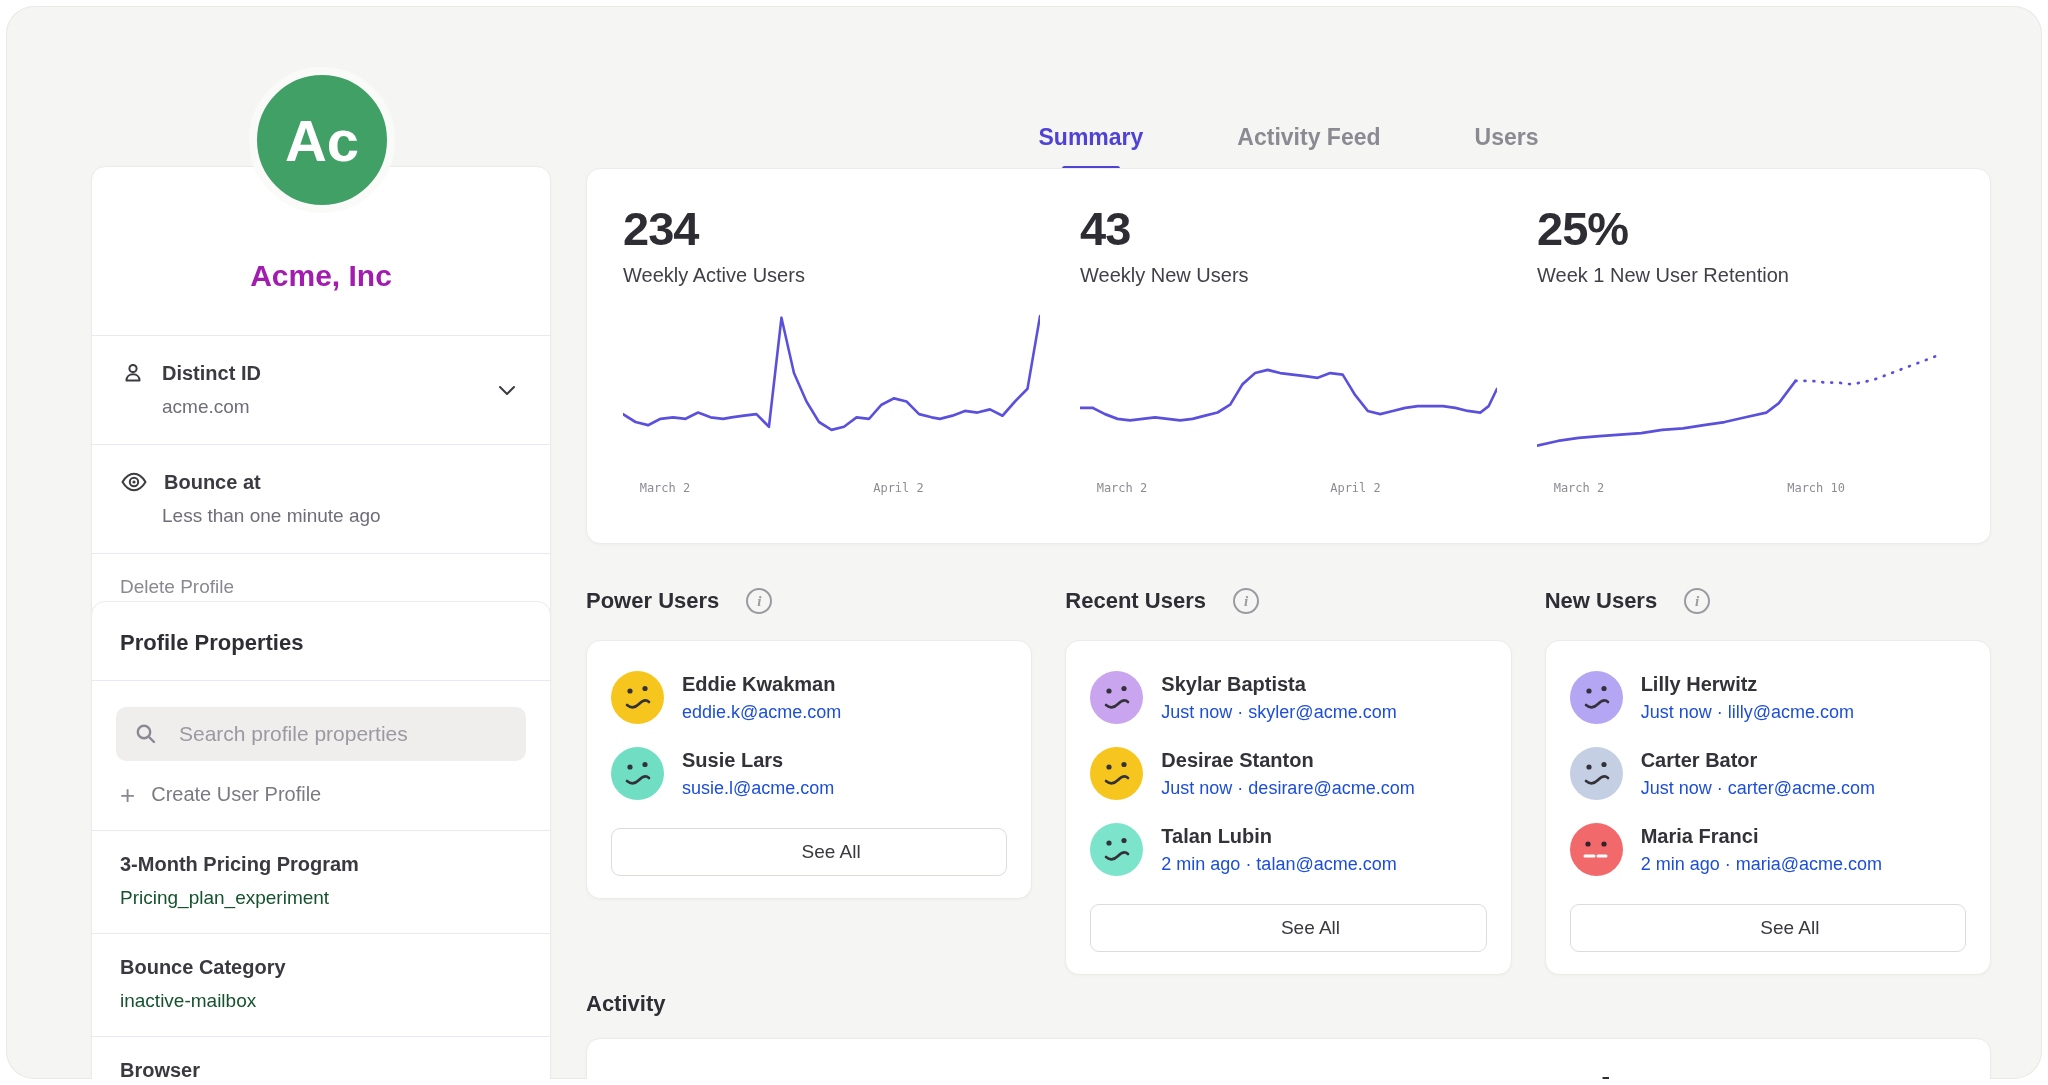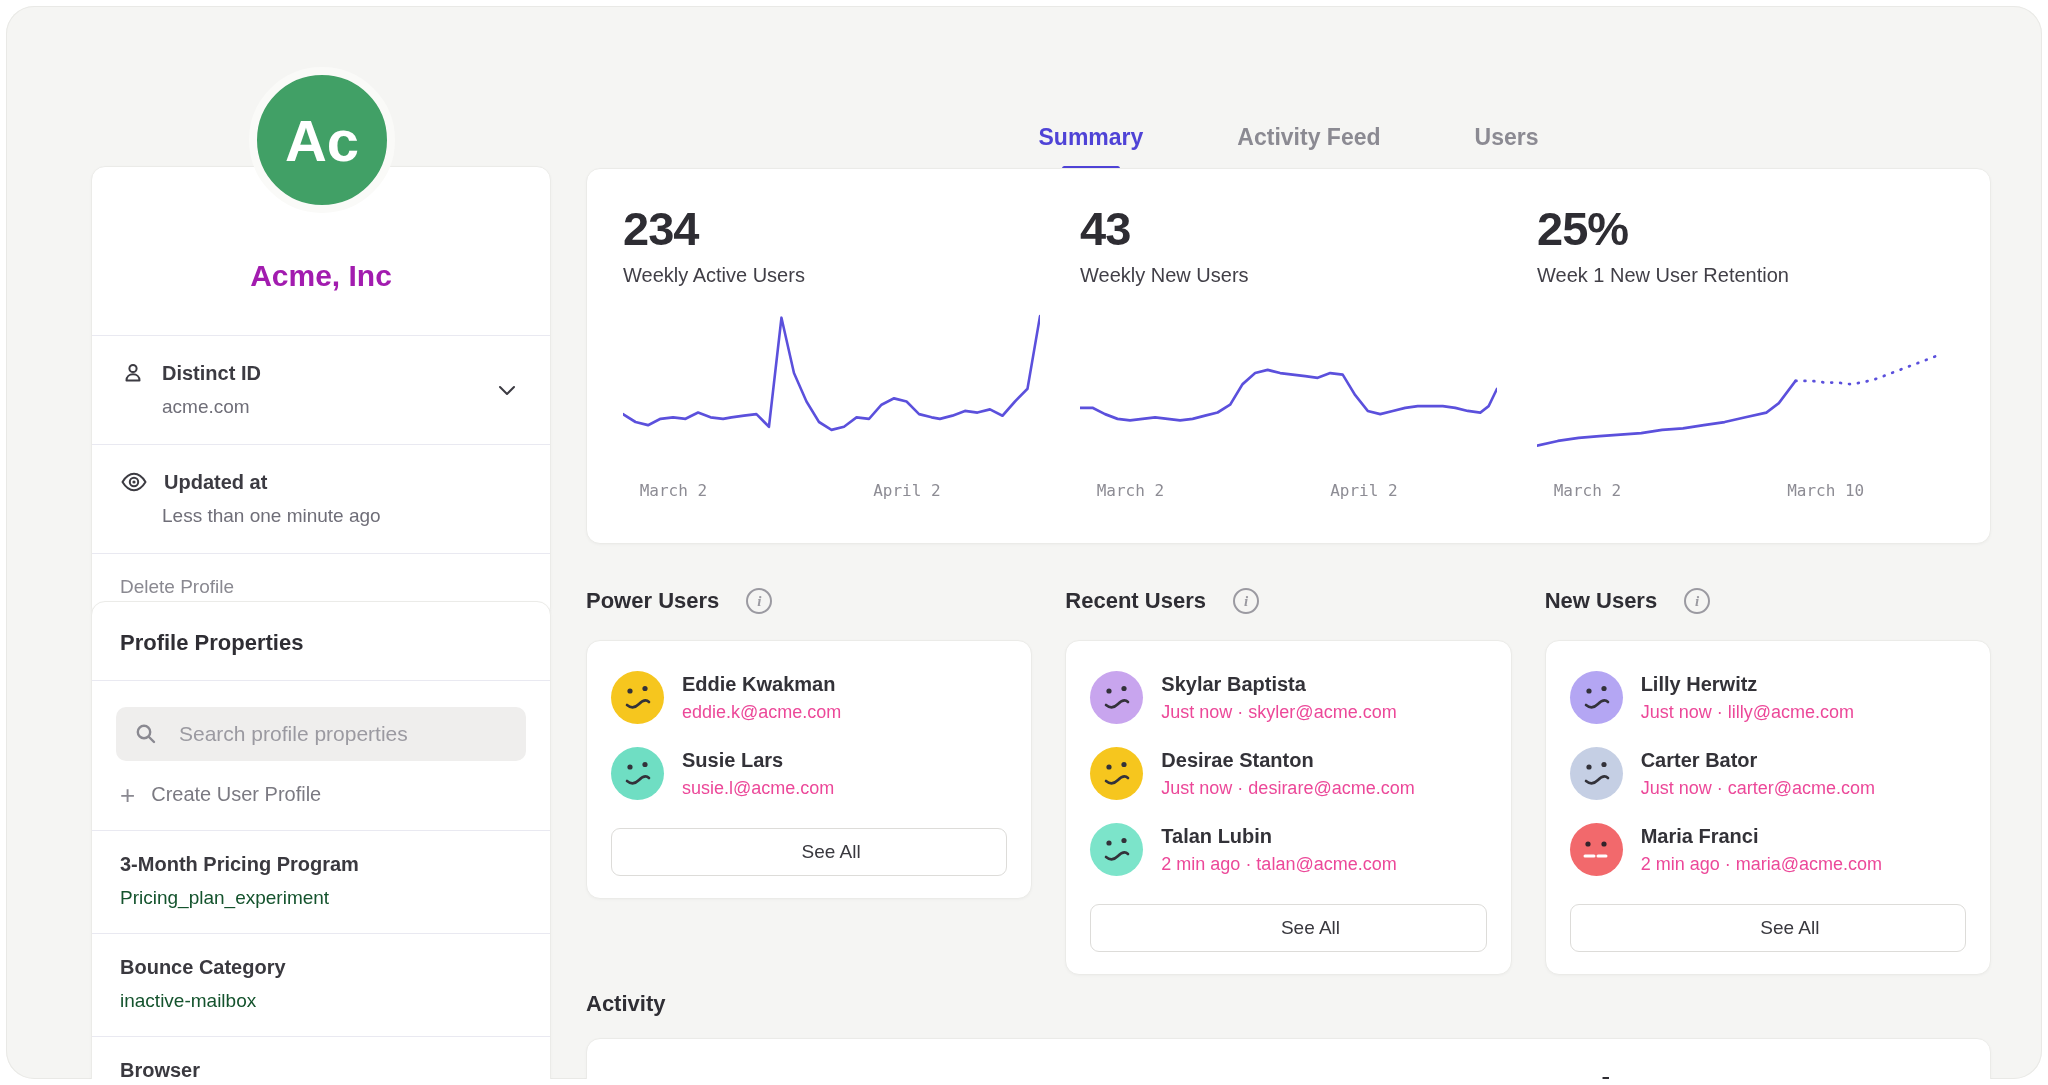--- a/index.html
+++ b/index.html
@@ -42,36 +42,36 @@
   .tab-underline { position:absolute; left:50%; bottom:2px; transform:translateX(-50%); width:58px; height:5px;
                    border-radius:3px; background:#4f43d6; }
 
   
   .summary-card { position:absolute; left:580px; top:162px; width:1405px; height:376px;
                   display:grid; grid-template-columns:repeat(3,1fr); gap:40px; padding:32px 36px 24px; }
   .stat-value { font-size:47px; font-weight:700; color:#2e2d33; letter-spacing:-1px; }
   .stat-label { font-size:20px; color:#413f47; margin-top:8px; }
   .spark { display:block; width:100%; height:158px; margin-top:26px; }
   .axis { position:relative; height:24px; margin-top:10px; font-family:"DejaVu Sans Mono", monospace;
-          font-size:16px; color:#8d8c94;text-align:center; }
+          font-size:12px; color:#8d8c94;text-align:center; }
   .axis .t0 { position:absolute; left:4%; }
   .axis .t1 { position:absolute; left:60%; }
 
   
   .lists { position:absolute; left:580px; top:580px; width:1405px; display:grid; grid-template-columns:repeat(3,1fr); gap:33px; }
   .list-head { display:flex; align-items:center; gap:27px; font-size:22px; font-weight:700; color:#2f2e34;
                margin-bottom:24px; height:30px; }
   .info-icon { width:26px; height:26px; border-radius:50%; border:2px solid #9b9aa1; color:#9b9aa1; font-size:15px;
                display:flex; align-items:center; justify-content:center; font-weight:600; font-family:"Liberation Serif", serif;
                font-style:italic; cursor:pointer; }
   .list-card { padding:30px 24px 22px; }
   .user-row { display:flex; gap:18px; align-items:flex-start; margin-bottom:23px; cursor:pointer; }
   .u-avatar { width:53px; height:53px; border-radius:50%; flex:0 0 auto; }
   .u-name { font-size:20px; font-weight:600; color:#333238; padding-top:2px; }
-  .u-detail { font-size:18px; color:#ec4899; padding-top:6px; }
+  .u-detail { font-size:18px; color:#1d4ed8; padding-top:6px; }
   .see-all { margin-top:28px; height:48px; border:1px solid #dddcd9; border-radius:9px; background:#fff;
              display:flex; align-items:center; justify-content:center; font-size:19px; color:#39383e;
              width:100%; cursor:pointer; font-family:"Liberation Sans", sans-serif;padding-left:44px; }
 
   
   .activity-head { position:absolute; left:580px; top:985px; font-size:22px; font-weight:700; color:#2f2e34; }
   .activity-card { position:absolute; left:580px; top:1032px; width:1405px; height:260px;
                    display:grid; grid-template-columns:repeat(3,1fr); gap:40px; padding:28px 36px; }
 
   .icon-stroke { stroke:#3c3b42; fill:none; stroke-width:2; stroke-linecap:round; stroke-linejoin:round; }
@@ -103,21 +103,21 @@
       </svg>
     </div>
 
     <div class="side-row">
       <div class="side-row-head">
         <svg width="28" height="26" viewBox="0 0 28 26">
           <path class="icon-stroke" d="M2.5 13 C6 7.2 10 4.8 14 4.8 S22 7.2 25.5 13 C22 18.8 18 21.2 14 21.2 S6 18.8 2.5 13 Z"></path>
           <circle class="icon-stroke" cx="14" cy="13" r="4.2"></circle>
           <circle cx="14" cy="13" r="1.6" fill="#3c3b42"></circle>
         </svg>
-        <span class="side-row-label">Updated at</span>
+        <span class="side-row-label">Bounce at</span>
       </div>
       <div class="side-row-value">Less than one minute ago</div>
     </div>
 
     <div class="delete-row">Delete Profile</div>
   </div>
 
   <div class="card side-card2">
     <div class="pp-title">Profile Properties</div>
 

